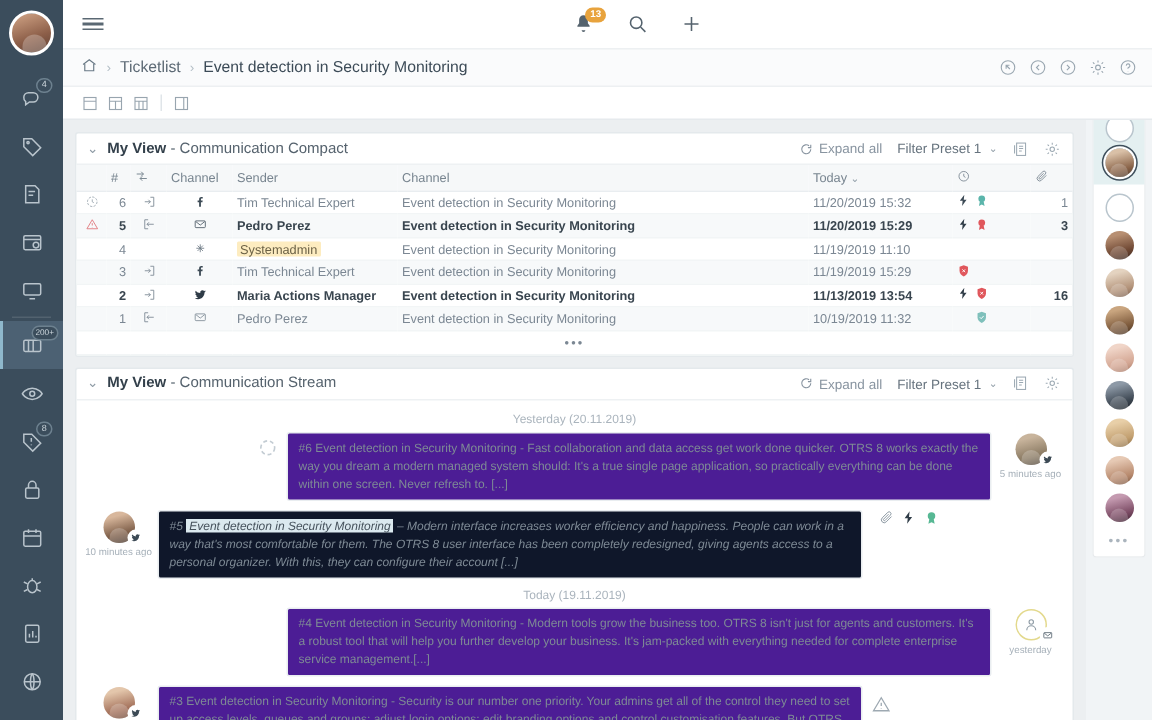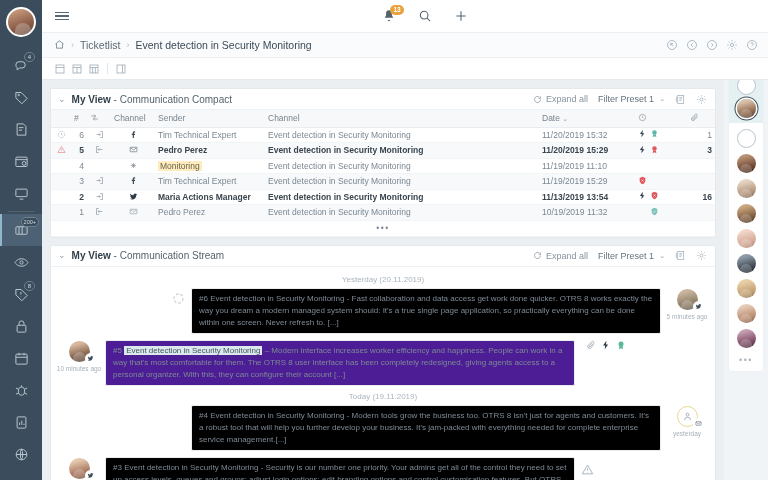--- a/index.html
+++ b/index.html
@@ -214,25 +214,25 @@
   .av-badge {
     position: absolute; bottom: -2px; right: -6px;
     width: 11px; height: 11px; border-radius: 50%;
     background: #fff; display: flex; align-items: center; justify-content: center;
   }
   .av-badge svg { width: 7px; height: 7px; }
   .av-wrap { position: relative; }
   .av-time { font-size: 6.5px; color: #a6b0b9; margin-top: 3px; white-space: nowrap; }
   .bubble {
     border: 1px solid #e9edf0; border-radius: 2px;
-    background: #000000; padding: 4px 7px;
+    background: #4c1d95; padding: 4px 7px;
     font-size: 8px; line-height: 1.5; color: #7e8a95;
     max-width: 470px;
   }
-  .bubble.grey { background: #4c1d95; }
+  .bubble.grey { background: #0f172a; font-style: italic; }
   .hl-subj { background: #dbe9ef; padding: 0 2px; color: #46525c; }
   .bubble-icons {
     display: flex; align-items: center; gap: 5px;
     padding-left: 5px; flex: none;
   }
   .bubble-icons svg { width: 10px; height: 10px; display: block; }
   .spin { color: #c3ccd3; flex: none; margin-top: 4px; }
   .spin svg { width: 13px; height: 13px; display:block; }
   .warn-ico { color: #9ea9b2; flex: none; margin-top: 6px; }
   .warn-ico svg { width: 13px; height: 13px; display:block; }
@@ -519,21 +519,21 @@
           <th class="c-num">#</th>
           <th class="c-dir">
             <svg viewBox="0 0 24 24" fill="none" stroke="currentColor" stroke-width="1.7" style="width:9px;height:9px;">
                 <path d="M3 8h12M11 4l4 4-4 4M21 16H9M13 12l-4 4 4 4"></path>
               </svg>
           </th>
           <th class="c-chan">Channel</th>
           <th class="c-send">Sender</th>
           <th class="c-subj">Channel</th>
           <th class="c-date">
-            <span>Date</span>
+            <span>Today</span>
             <span class="caret">⌄</span>
           </th>
           <th class="c-state">
             <svg viewBox="0 0 24 24" fill="none" stroke="currentColor" stroke-width="1.5" style="width:9px;height:9px;">
                 <circle cx="12" cy="12" r="8.5"></circle>
                 <path d="M12 7.5V12l3 2"></path>
               </svg>
           </th>
           <th class="c-att">
             <svg viewBox="0 0 24 24" fill="none" stroke="currentColor" stroke-width="1.5" style="width:9px;height:9px;">
@@ -619,21 +619,21 @@
 
         <tr>
           <td class="c-flag"></td>
           <td class="c-num">4</td>
           <td class="c-dir"></td>
           <td class="c-chan tbl-ico">
             <svg viewBox="0 0 24 24" fill="none" stroke="#6d7a85" stroke-width="1.5">
                 <path d="M12 5v14M5 12h14M7.2 7.2l9.6 9.6M16.8 7.2l-9.6 9.6"></path>
               </svg>
           </td>
-          <td class="c-send"><span class="hl-sender">Monitoring</span></td>
+          <td class="c-send"><span class="hl-sender">Systemadmin</span></td>
           <td class="c-subj">Event detection in Security Monitoring</td>
           <td class="c-date">11/19/2019 11:10</td>
           <td class="c-state"></td>
           <td class="c-att"></td>
         </tr>
 
         <tr class="alt">
           <td class="c-flag"></td>
           <td class="c-num">3</td>
           <td class="c-dir tbl-ico">

